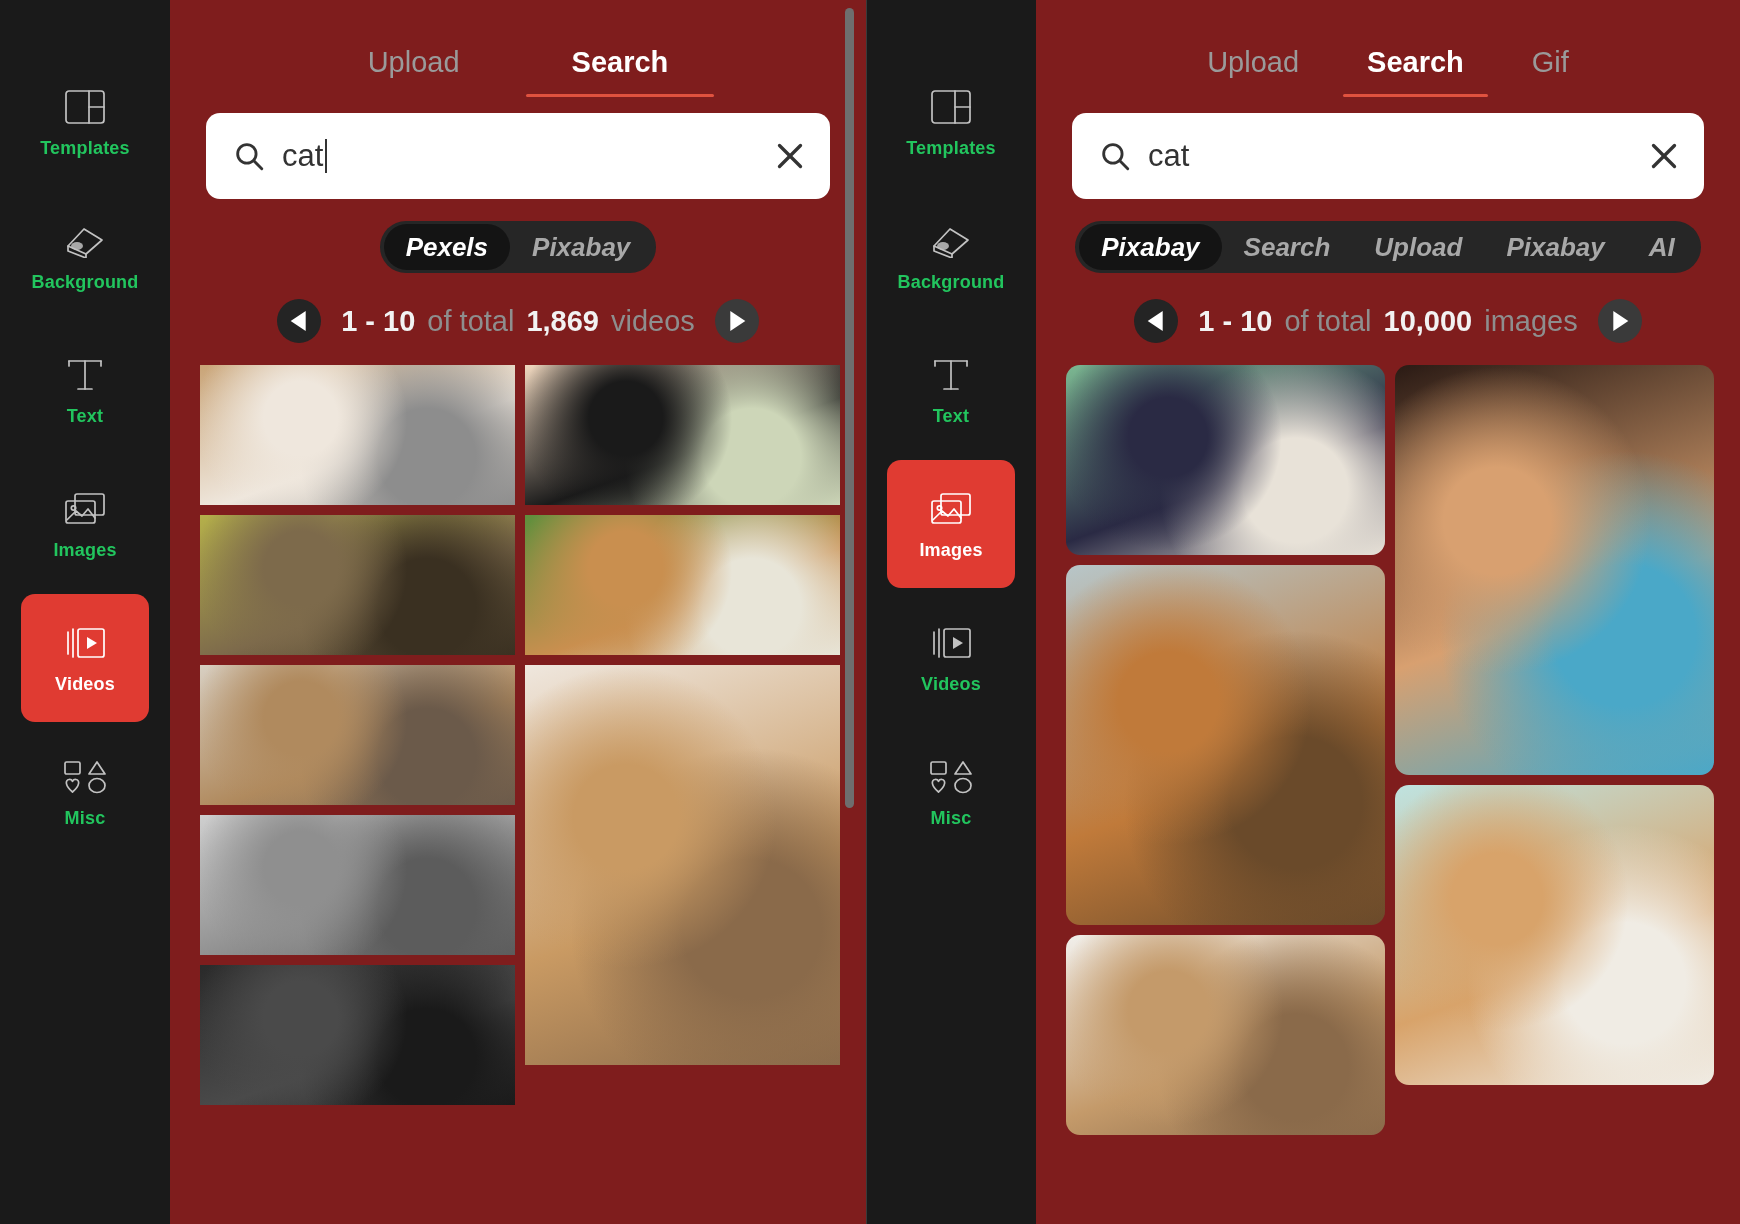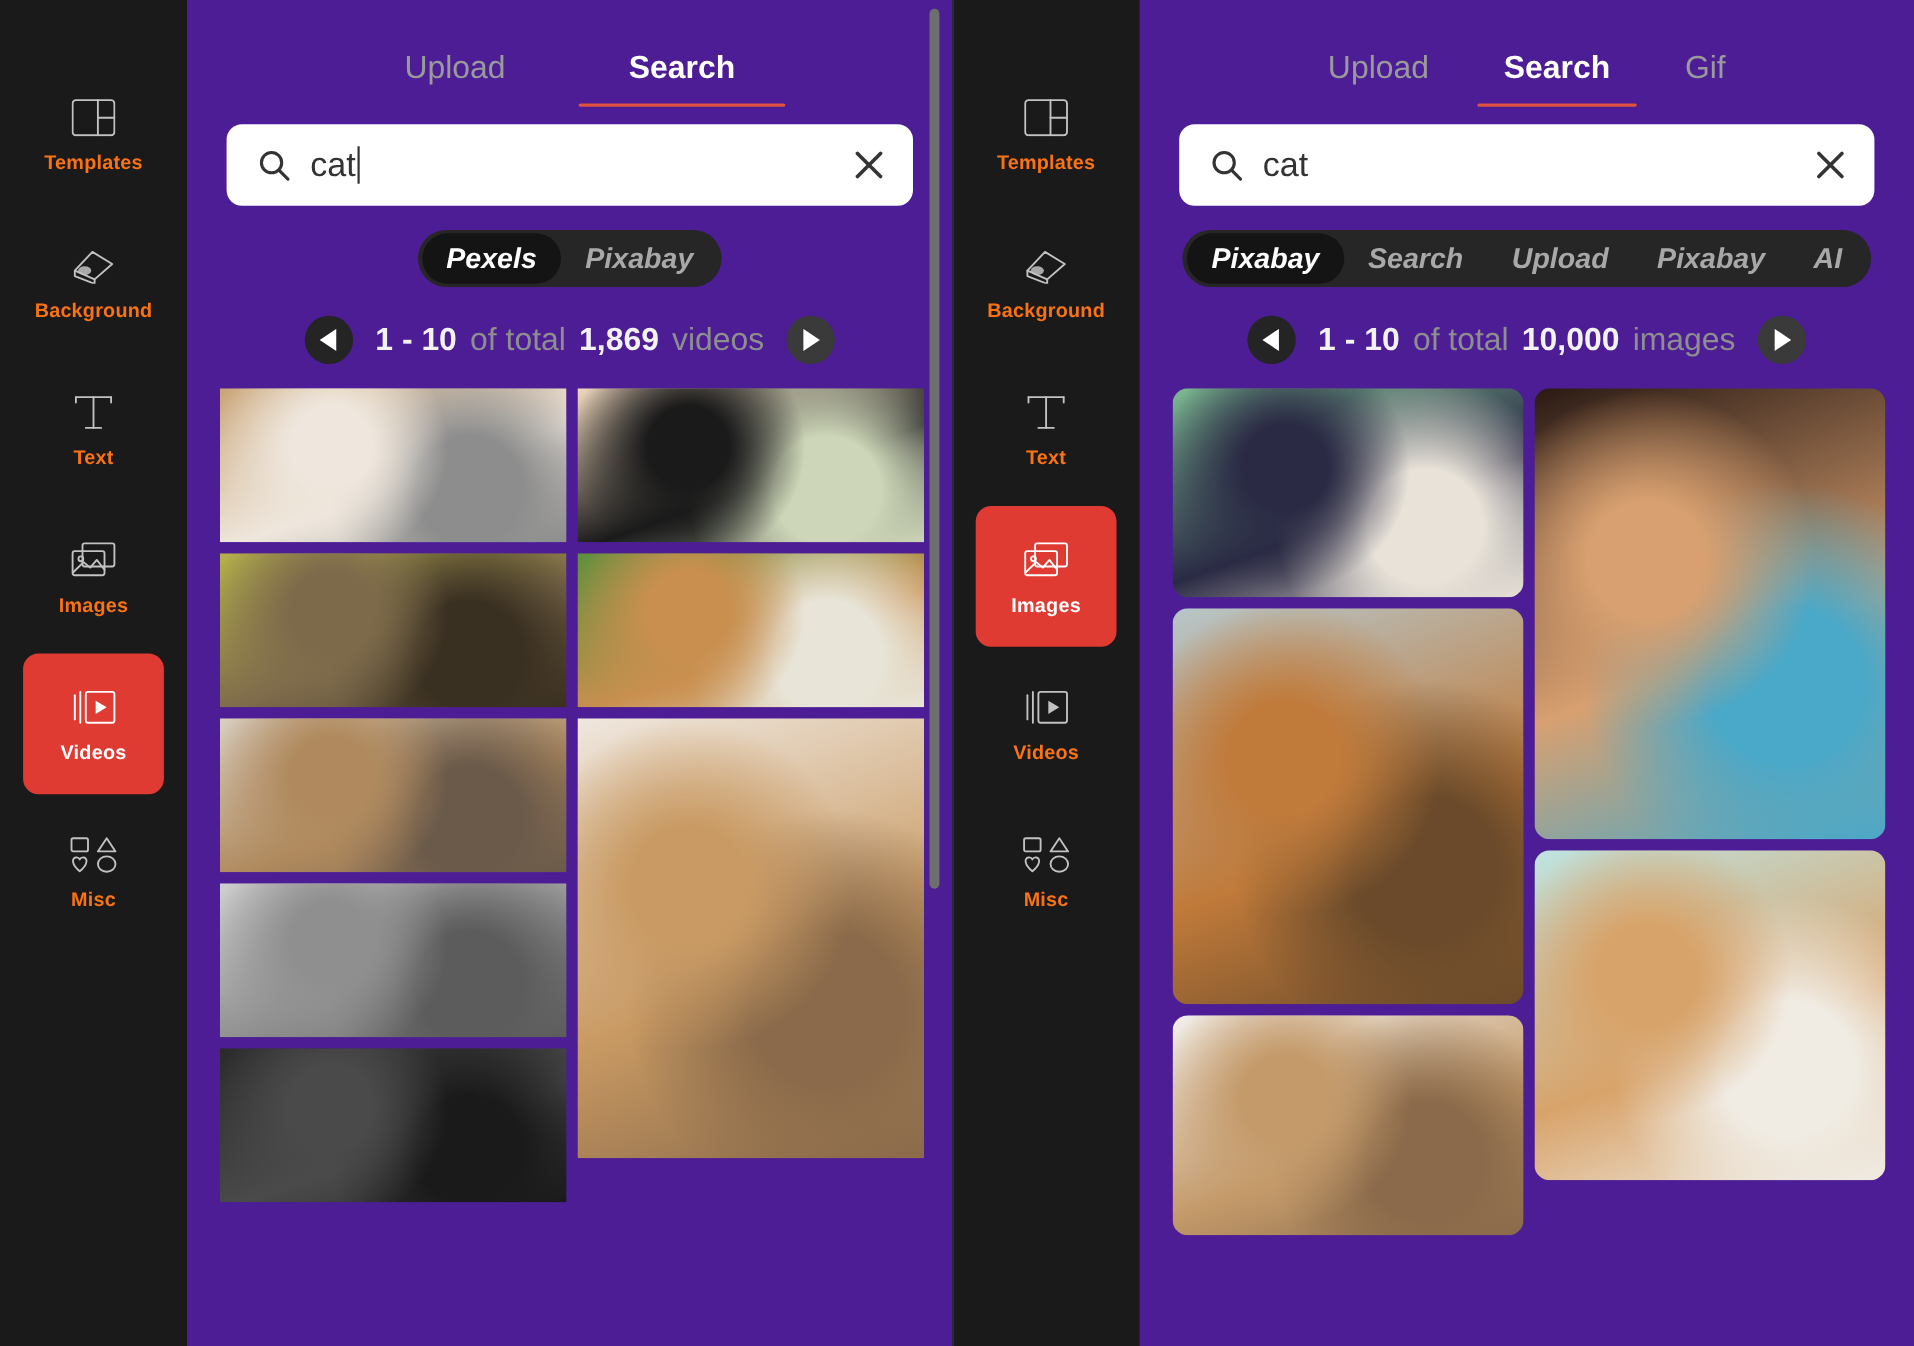--- a/index.html
+++ b/index.html
@@ -37,30 +37,30 @@
     gap: 10px;
     margin-bottom: 6px;
     cursor: pointer;
     user-select: none;
   }
   .side-item.active { background: #e03b32; }
   .side-icon { width: 46px; height: 42px; display: flex; align-items: center; justify-content: center; }
   .side-icon svg { display: block; }
   .side-label {
     font-size: 18px; font-weight: bold;
-    color: #f97316; letter-spacing: .2px;
+    color: #22c55e; letter-spacing: .2px;
   }
   .side-item.active .side-label { color: #ffffff; }
 
   
   .content {
     flex: 1; height: 100%;
     display: flex; flex-direction: column;
     position: relative; overflow: hidden;
-    background: #4c1d95;
+    background: #7f1d1d;
     justify-content: space-between;
   }
 
   
   .tabs {
     display: flex; justify-content: center;
     gap: 0px;
     padding-top: 42px;
     flex: none;
   }
@@ -78,21 +78,21 @@
     left: 10px; right: 10px; bottom: 0; height: 3px;
     background: #e0523f; border-radius: 2px;
   }
   .tabs-left .tab { padding: 4px 56px 18px 56px; }
 
   
   .searchwrap { padding: 16px 36px 0 36px; flex: none; }
   .searchbox {
     background: #ffffff;
     border-radius: 14px;
-    height: 74px;
+    height: 86px;
     display: flex; align-items: center;
     padding: 0 22px 0 26px;
     gap: 16px;
   }
   .search-input-text {
     flex: 1;
     font-size: 31px;
     color: #333333;
     display: flex; align-items: center;
     white-space: nowrap; overflow: hidden;

